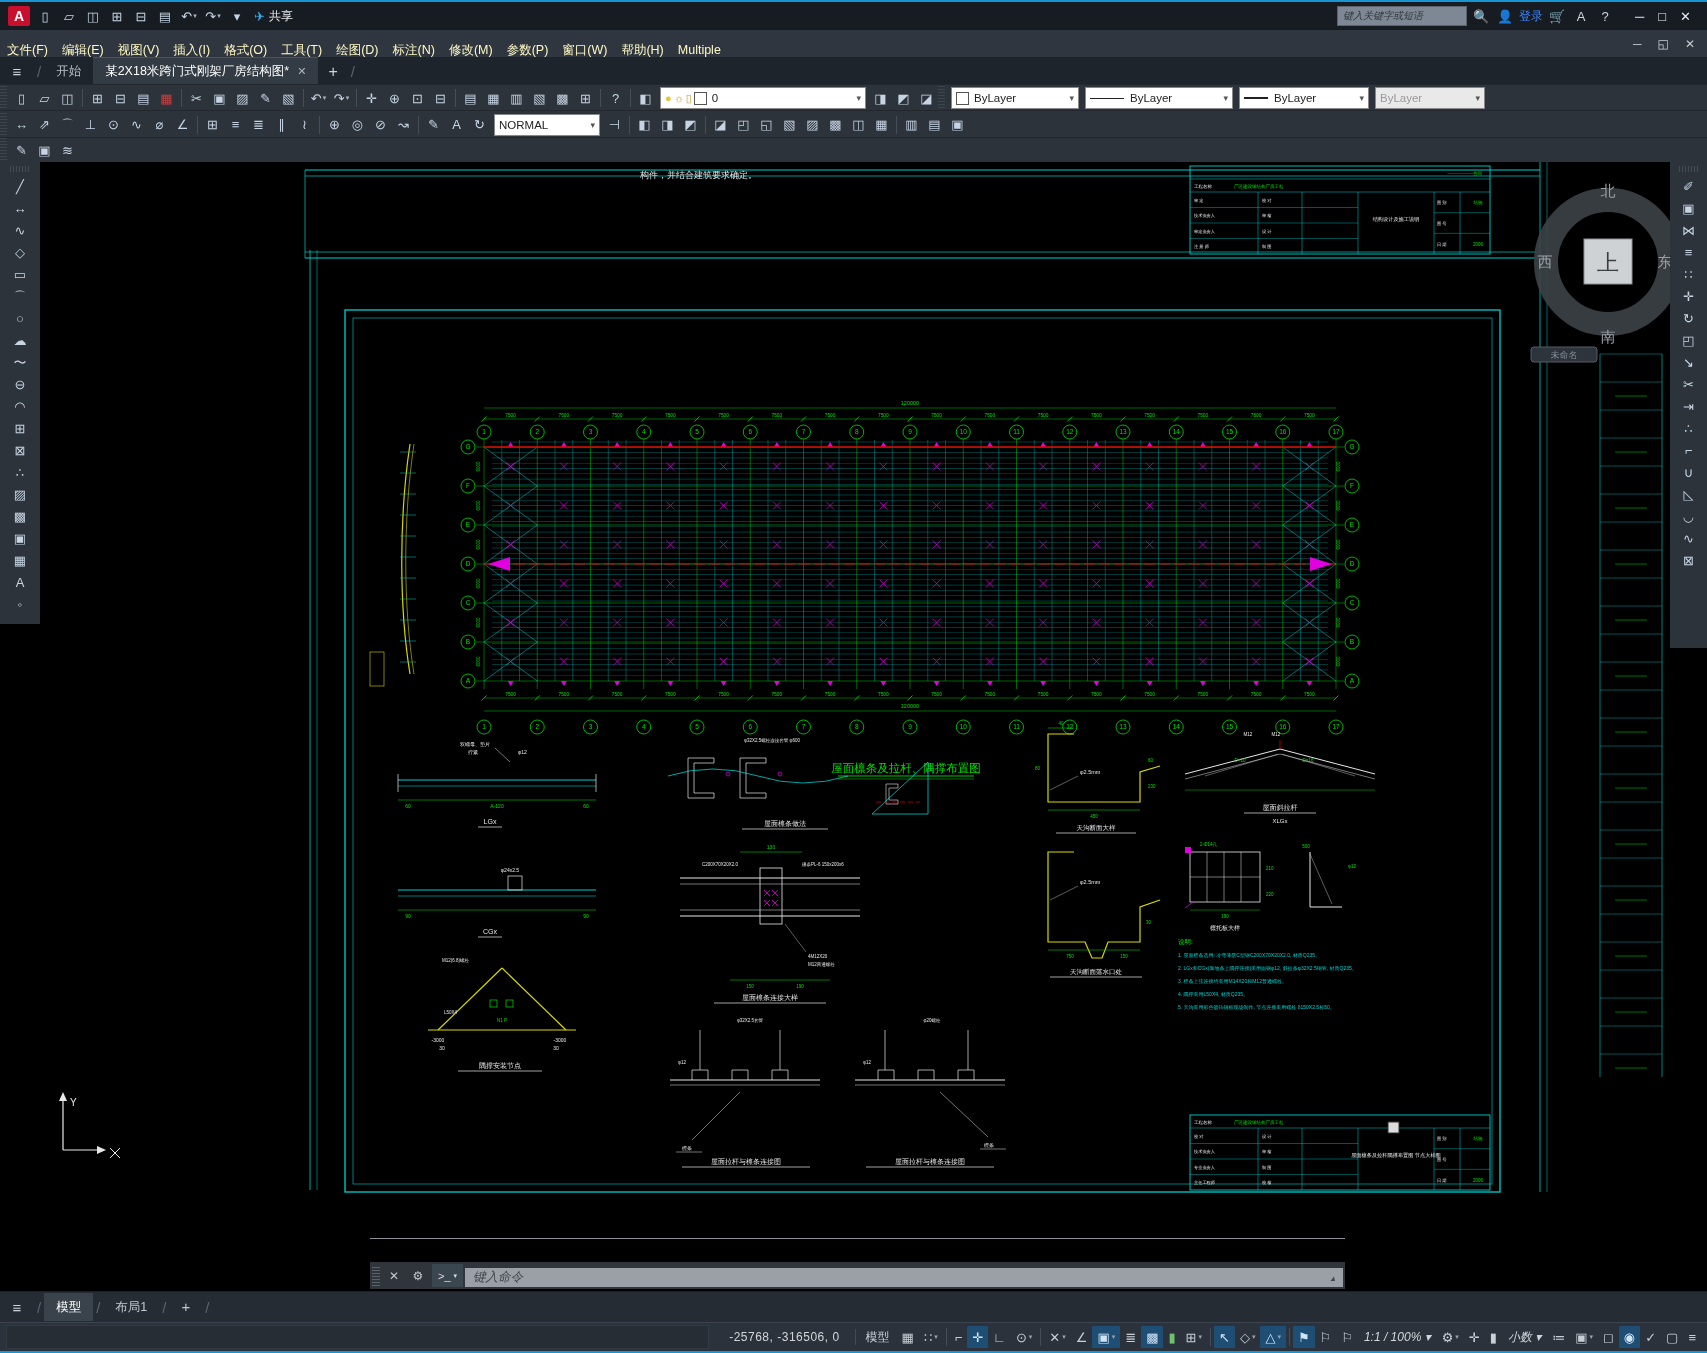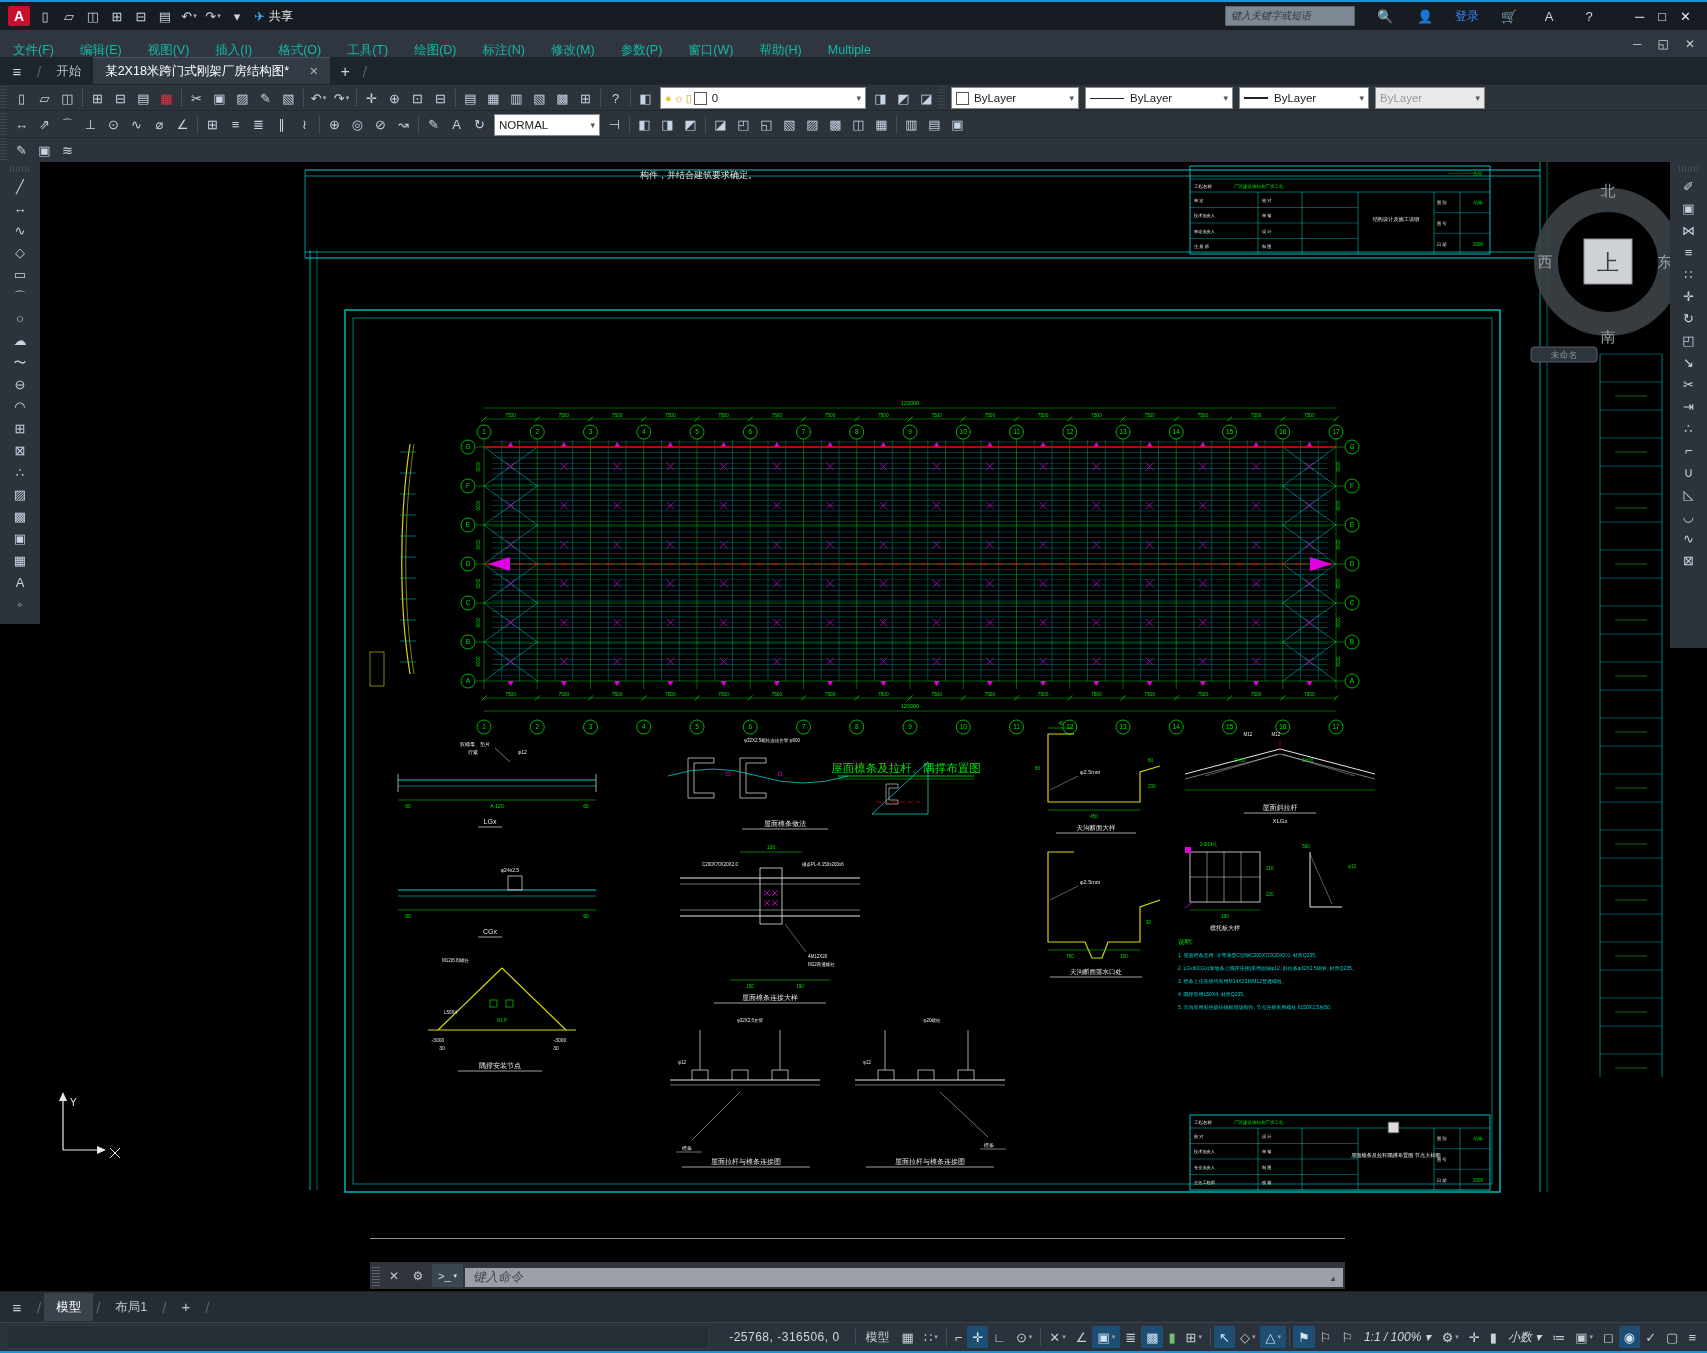--- a/index.html
+++ b/index.html
@@ -5,34 +5,34 @@
   html,body{margin:0;padding:0;background:#000;}
   .app{position:relative;width:1707px;height:1353px;background:#000;font-family:"Liberation Sans",sans-serif;color:#d6dade;overflow:hidden;user-select:none;}
   
   .titlebar{position:absolute;left:0;top:0;width:100%;height:30px;background:#171c22;border-top:2px solid #1896d3;display:flex;align-items:center;box-sizing:border-box;}
   .acad-logo{width:22px;height:20px;background:#c8102e;color:#fff;font-weight:bold;font-size:14px;display:flex;align-items:center;justify-content:center;border-radius:2px;margin:0 4px 0 8px;}
   .qat{display:flex;align-items:center;gap:2px;}
   .qat .ticon{width:22px;}
   .share{color:#e8eaec;font-size:12px;margin-left:6px;display:flex;align-items:center;gap:4px;}
   .share .plane{color:#39a7e8;font-size:13px;}
   .tcenter{position:absolute;left:0;right:0;text-align:center;font-size:13px;color:#e9ebee;pointer-events:none;}
-  .tright{margin-left:auto;display:flex;align-items:center;gap:20px;padding-right:6px;}
+  .tright{margin-left:auto;display:flex;align-items:center;gap:4px;padding-right:6px;}
   .searchbox{width:118px;height:18px;background:#7f8augh;background:#7e8894;border:1px solid #5a636e;font-size:10px;font-style:italic;color:#2f353c;display:flex;align-items:center;padding:0 5px;}
   .tbtn{color:#cfd4d9;font-size:13px;width:20px;text-align:center;}
   .winbtns{display:flex;gap:14px;margin-left:16px;padding-right:10px;color:#e8eaec;font-size:13px;}
   
   .menubar{position:absolute;left:0;top:30px;width:100%;height:27px;background:#2f3640;display:flex;align-items:center;font-size:12.5px;}
-  .menu-item{padding:0 13px;color:#14b8a6;line-height:27px;margin-top:13px;}
+  .menu-item{padding:0 7px;color:#fef9c3;line-height:27px;margin-top:13px;}
   .docbtns{margin-left:auto;display:flex;gap:16px;padding-right:12px;color:#c9ced4;font-size:12px;}
   
   .tabbar{position:absolute;left:0;top:57px;width:100%;height:27px;background:#1e242b;display:flex;align-items:flex-end;font-size:12.5px;}
   .hamb{width:34px;text-align:center;color:#cfd4d9;font-size:15px;line-height:25px;}
   .slash{color:#5a6470;font-size:15px;padding:0 3px;line-height:25px;}
   .ftab{padding:0 12px;line-height:26px;color:#b9bfc6;}
-  .ftab.active{background:#333b45;color:#fff;display:flex;gap:20px;align-items:flex-end;border-top:1px solid #4a5starting;border-top:1px solid #49525d;margin-top:48px;}
+  .ftab.active{background:#333b45;color:#fff;display:flex;gap:8px;align-items:flex-end;border-top:1px solid #4a5starting;border-top:1px solid #49525d;margin-top:48px;}
   .ftab .close{color:#aeb4bb;font-size:11px;}
   .plustab{color:#cfd4d9;font-size:16px;padding:0 10px;line-height:25px;}
   
   .tbrow{position:absolute;left:0;width:100%;background:#2d333b;display:flex;align-items:center;border-top:1px solid #232830;}
   .tb1{top:84px;height:26px;}
   .tb2{top:110px;height:27px;}
   .tb3{top:137px;height:25px;}
   .ticon{width:23px;height:21px;display:inline-flex;align-items:center;justify-content:center;color:#c6d4e4;font-size:13px;position:relative;flex:none;}
   .ticon.red{color:#c84040;}
   .ticon .drop{font-size:7px;color:#aab2bb;margin-left:1px;}

